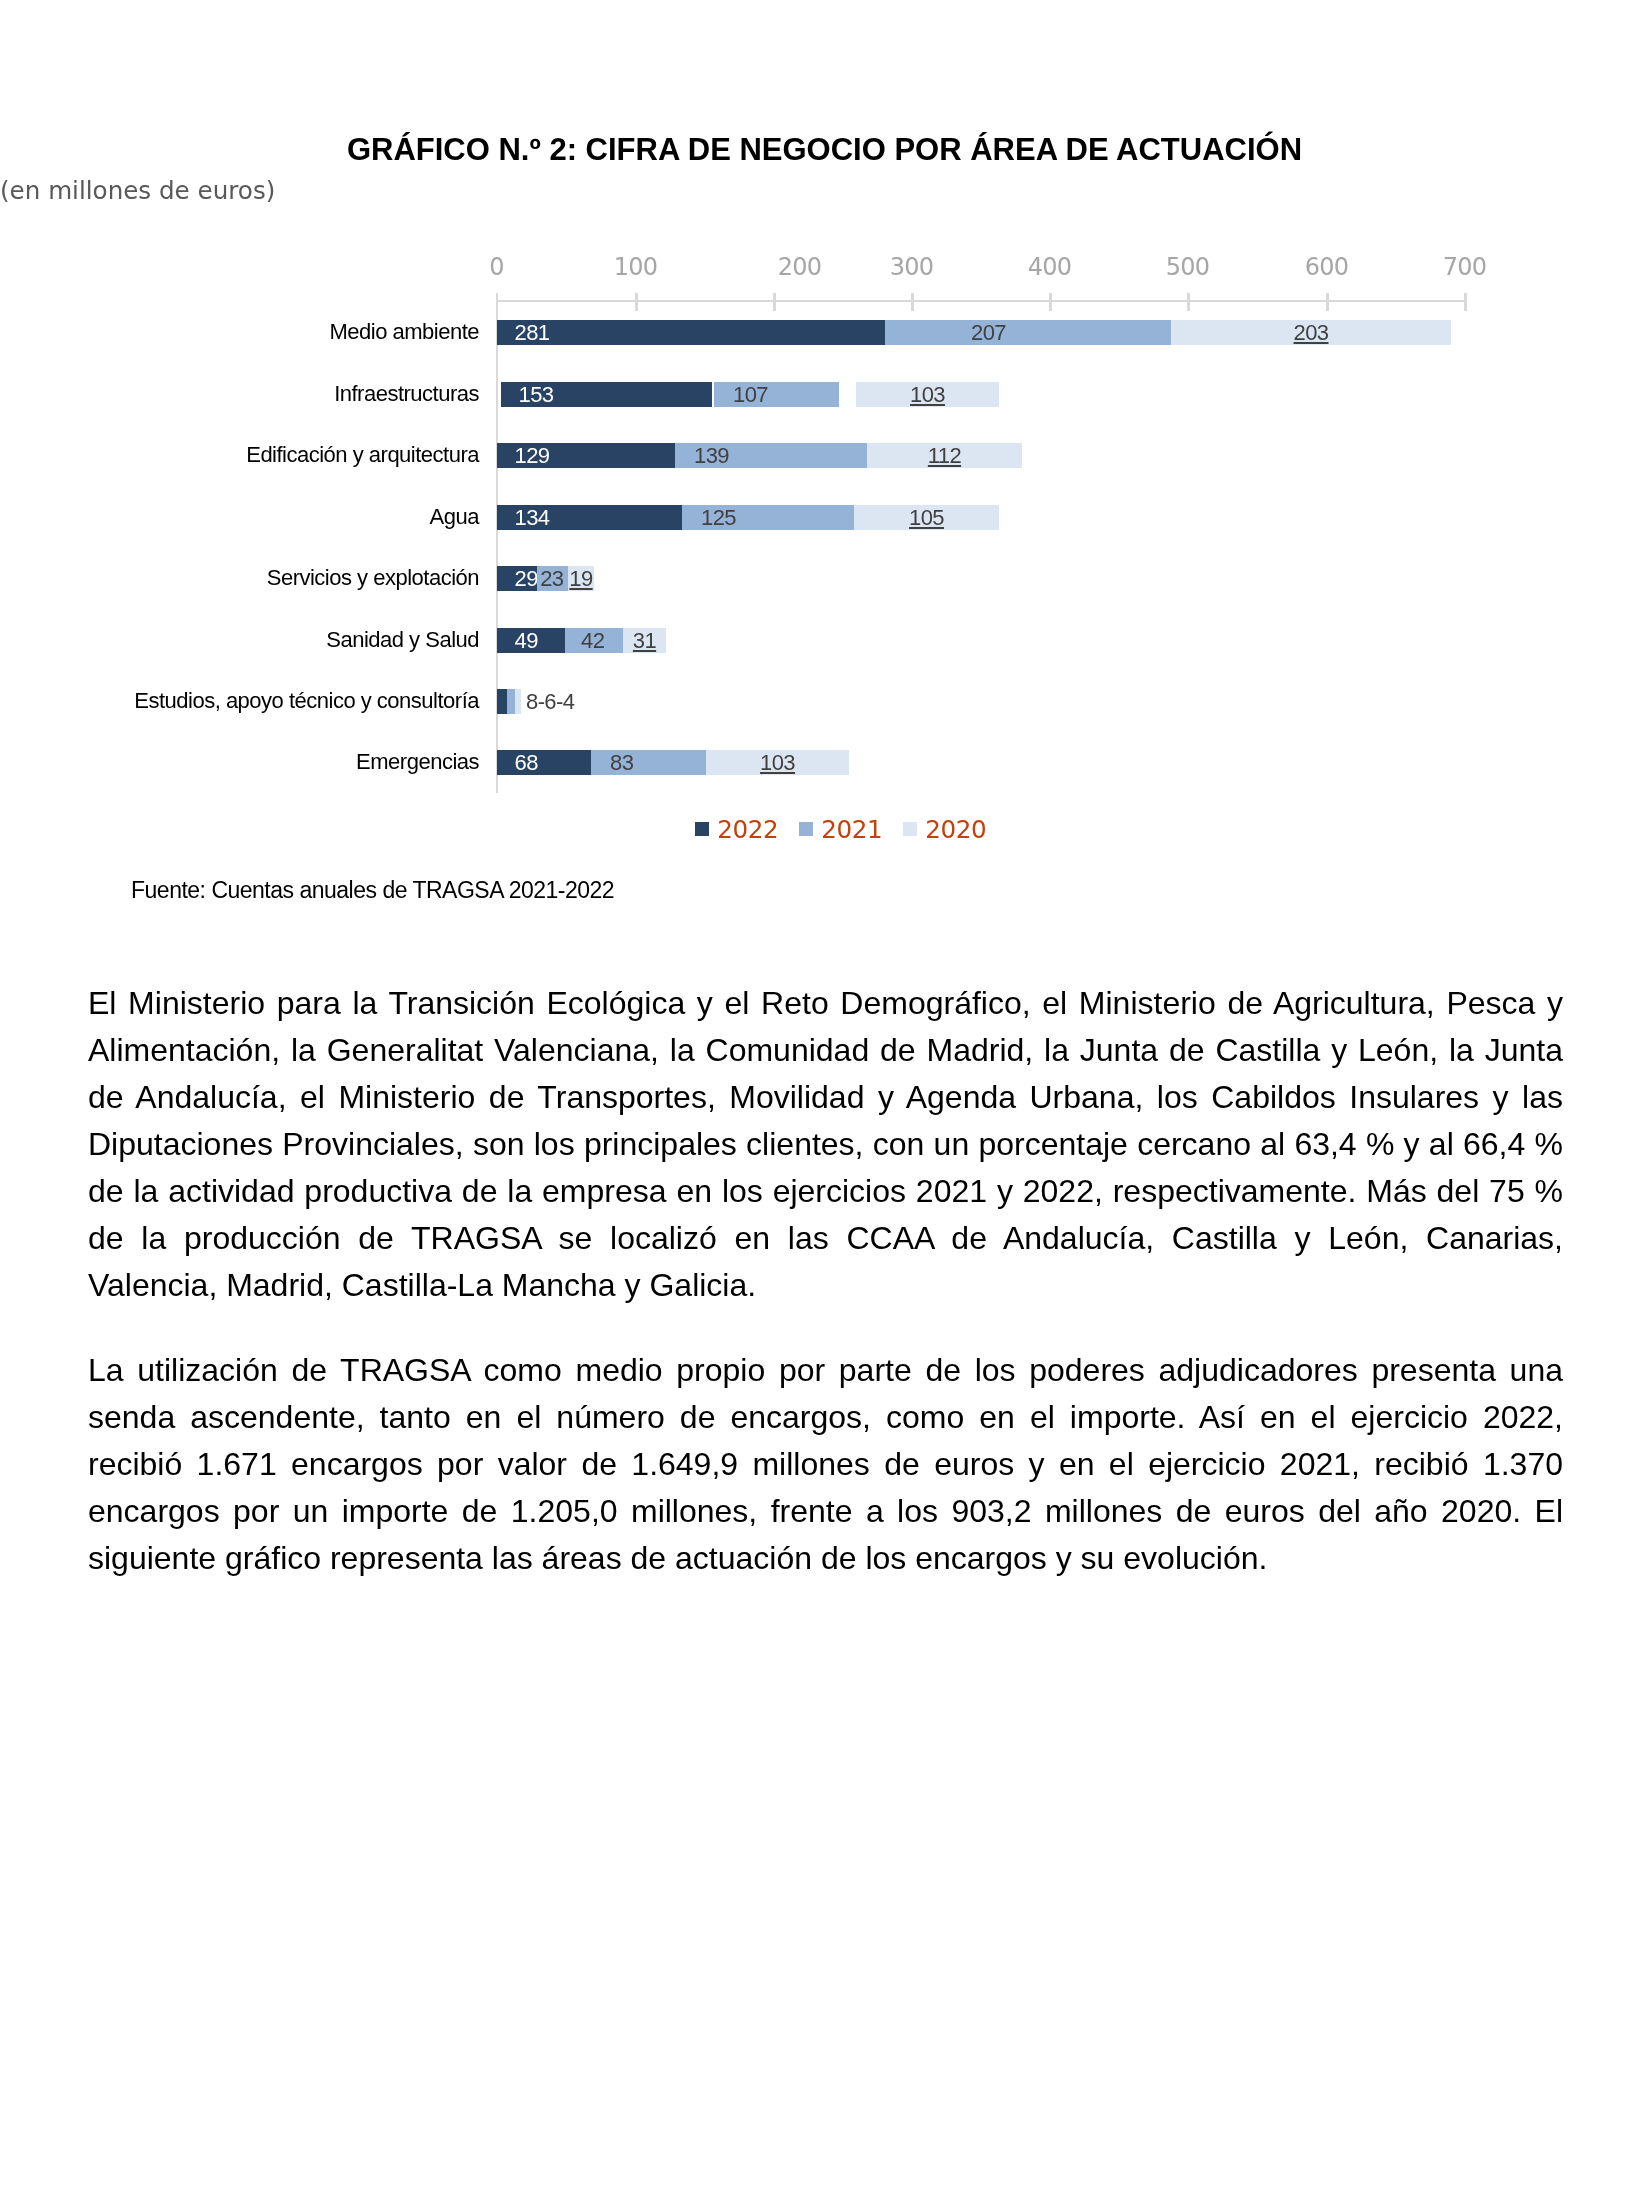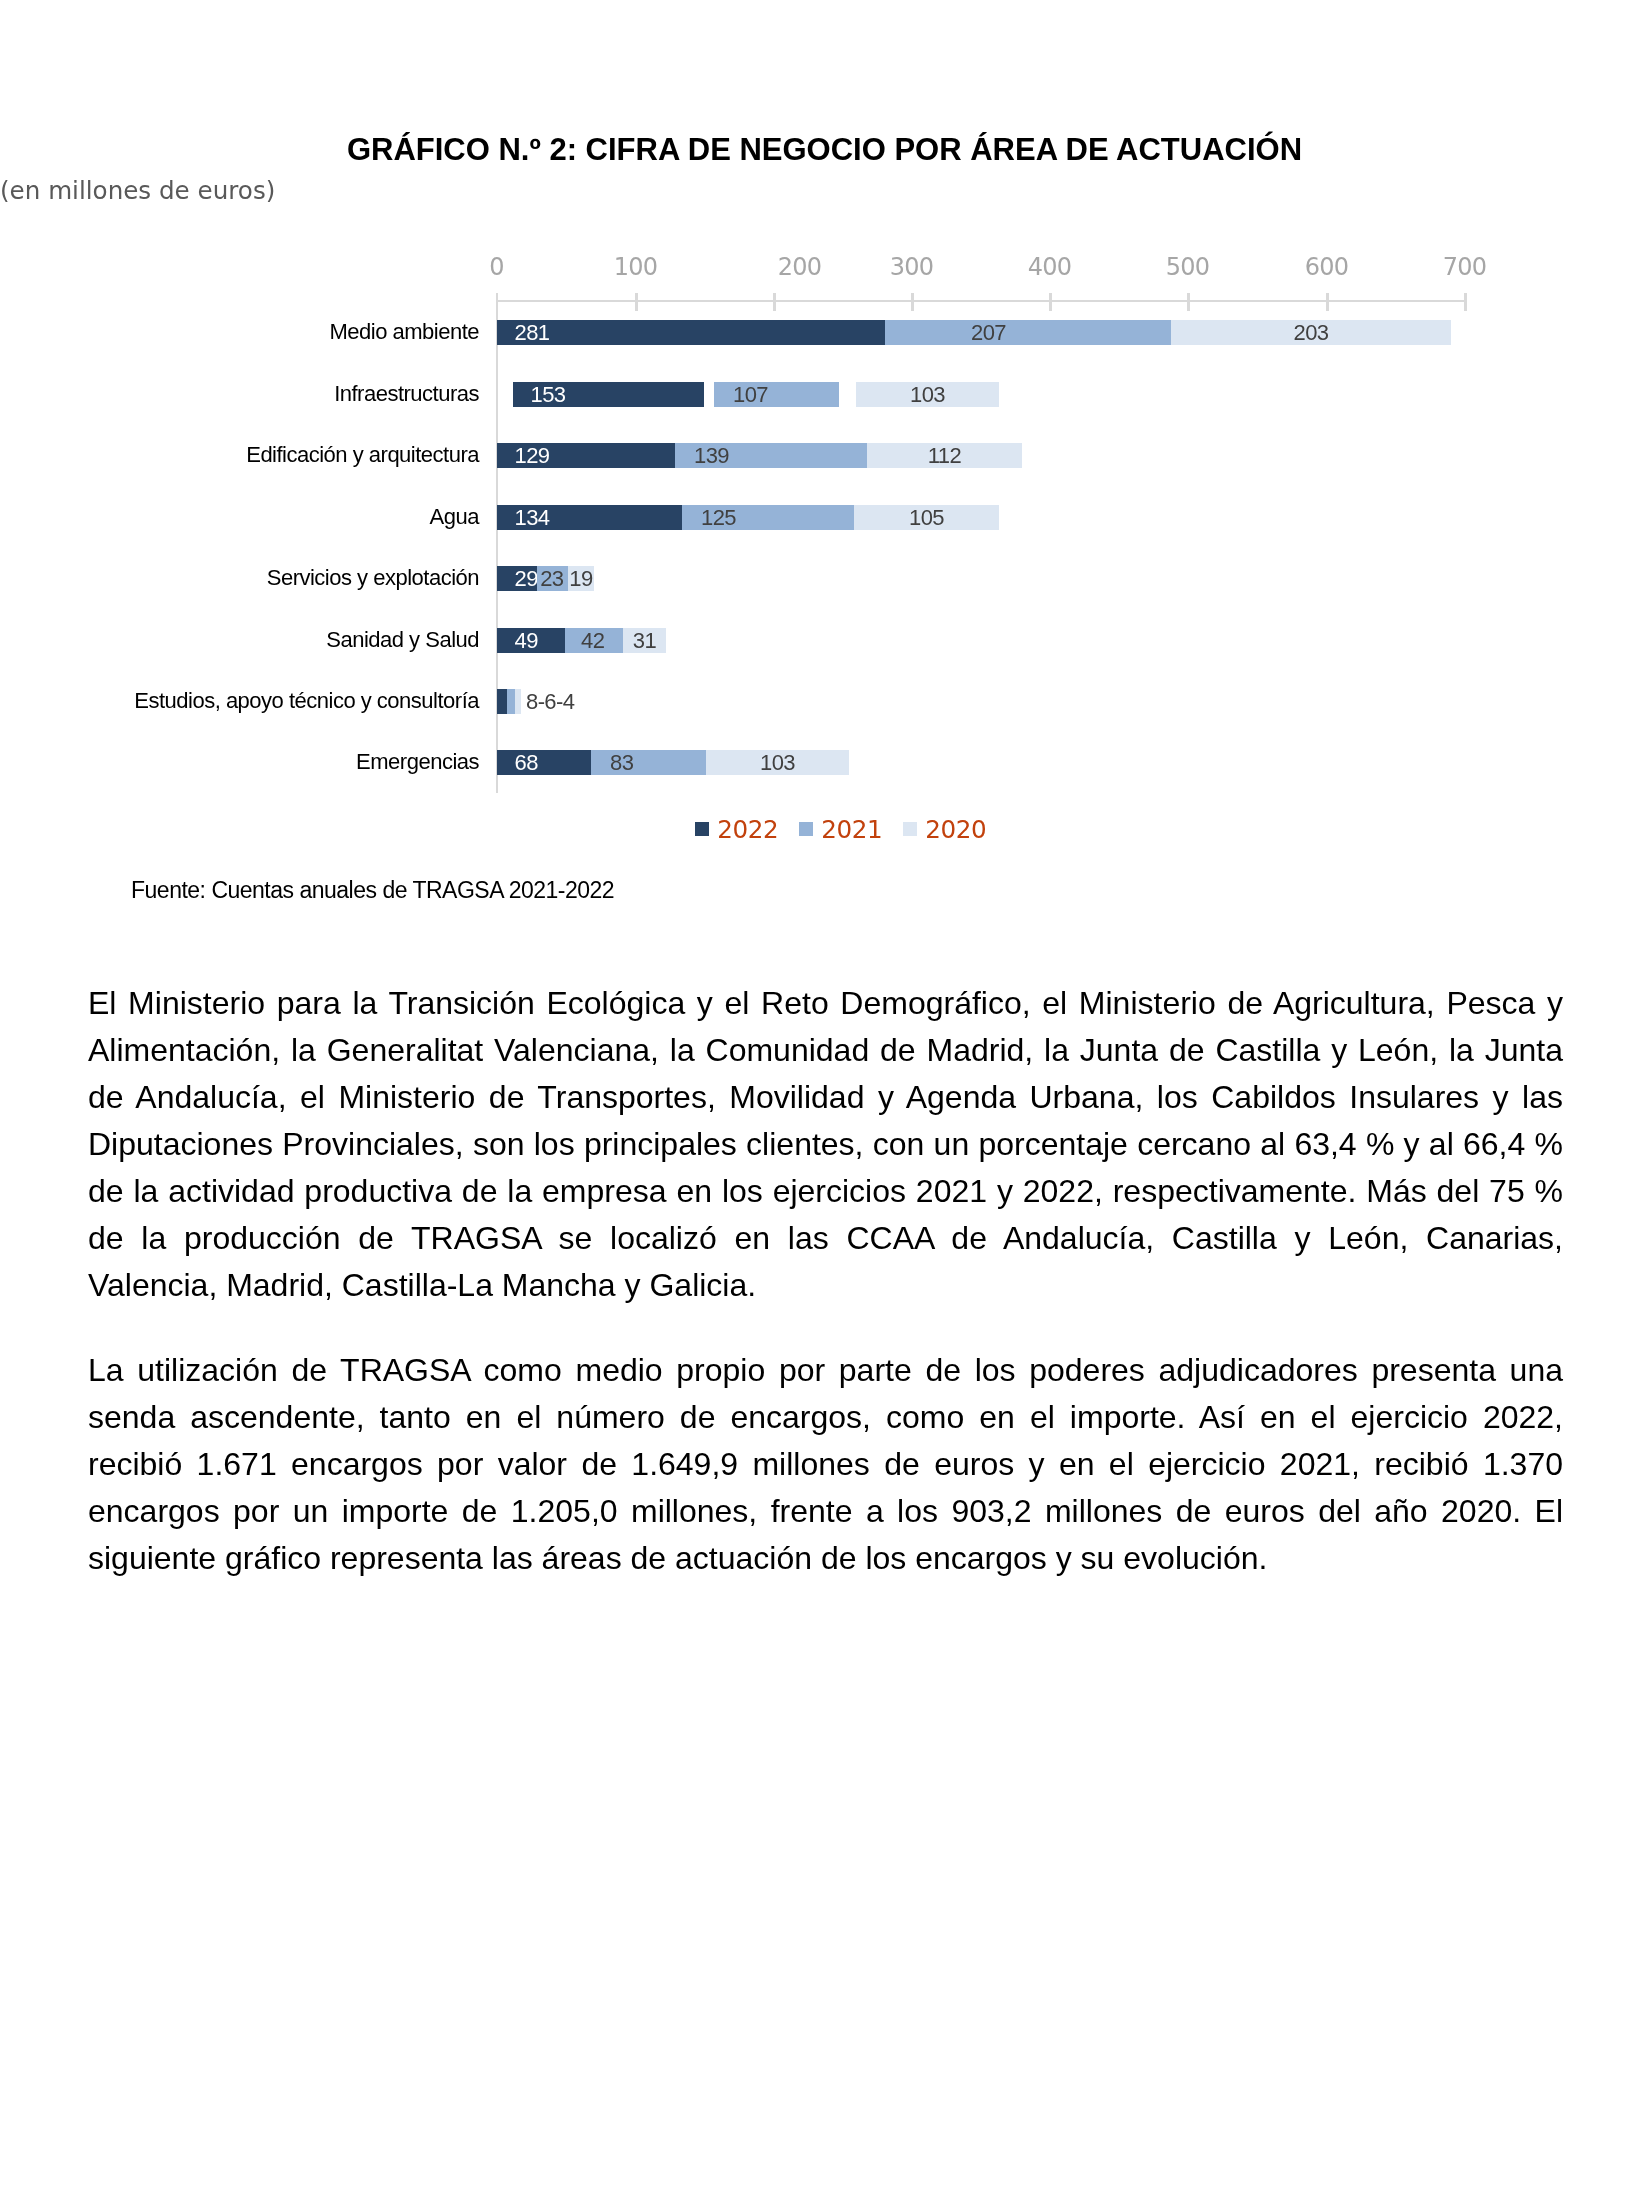--- a/index.html
+++ b/index.html
@@ -16,21 +16,21 @@
 
   .cat-label { position: absolute; left: 79px; width: 400px; text-align: right; font-size: 22px; letter-spacing: -0.5px; color: #000; height: 24.6px; line-height: 24.6px; white-space: nowrap; }
   .bar-row { position: absolute; left: 497px; height: 24.6px; }
   .seg { position: absolute; top: 0; height: 24.6px; overflow: visible; }
   .seg-2022 { background: #284364; }
   .seg-2021 { background: #95b3d7; }
   .seg-2020 { background: #dce6f2; }
   .seg-label { position: absolute; top: 0; height: 24.6px; line-height: 26px; font-size: 22px; letter-spacing: -0.6px; white-space: nowrap; }
   .seg-2022 .seg-label { left: 17.5px; color: #ffffff; }
   .seg-2021 .seg-label { left: 19px; color: #404040; }
-  .seg-2020 .seg-label { left: 0; width: 100%; text-align: center; color: #404040; }
+  .seg-2020 .seg-label { left: 0; width: 100%; text-align: center; color: #404040; text-decoration: underline; }
   .outside-label { position: absolute; top: 0; height: 24.6px; line-height: 26px; font-size: 22px; letter-spacing: -0.6px; color: #404040; white-space: nowrap; }
 
   .legend { position: absolute; top: 813px; left: 695px; height: 32px; display: flex; align-items: center; }
   .legend-item { display: flex; align-items: center; margin-right: 20.7px; }
   .legend-swatch { width: 14.3px; height: 14.3px; margin-right: 8px; }
   .legend-text { font-family: "DejaVu Sans", sans-serif; font-size: 24.6px; color: #c2410c; letter-spacing: -0.4px; }
 
   .source { position: absolute; left: 131px; top: 877px; font-size: 23px; letter-spacing: -0.5px; color: #000; }
 
   .body-text { position: absolute; left: 88px; width: 1475px; top: 980px; font-size: 32px; line-height: 47px; text-align: justify; color: #000; }
@@ -71,21 +71,21 @@
     <div class="seg seg-2021" style="left:388px;width:286px">
         <span class="seg-label" style="left:86px">207</span>
       </div>
     <div class="seg seg-2020" style="left:674px;width:280px">
         <span class="seg-label">203</span>
       </div>
   </div>
 
   <div class="cat-label" style="top:382px">Infraestructuras</div>
   <div class="bar-row" style="top:382px">
-    <div class="seg seg-2022" style="left:16px;width:191px">
+    <div class="seg seg-2022" style="left:4px;width:211px">
         <span class="seg-label">153</span>
       </div>
     <div class="seg seg-2021" style="left:217px;width:125px">
         <span class="seg-label">107</span>
       </div>
     <div class="seg seg-2020" style="left:359px;width:143px">
         <span class="seg-label">103</span>
       </div>
   </div>
 

